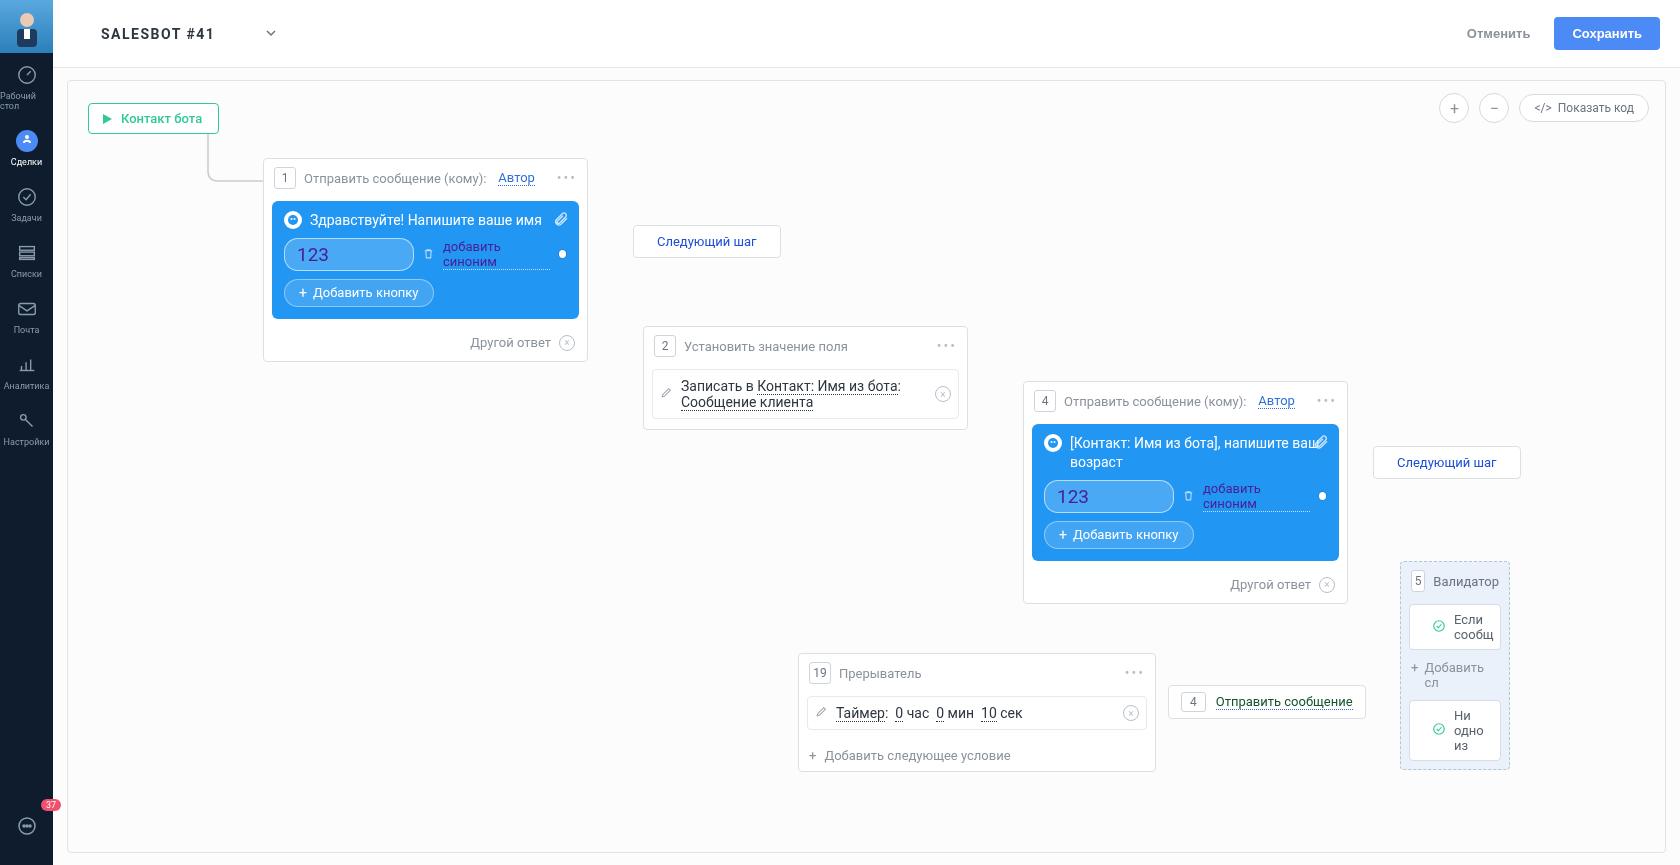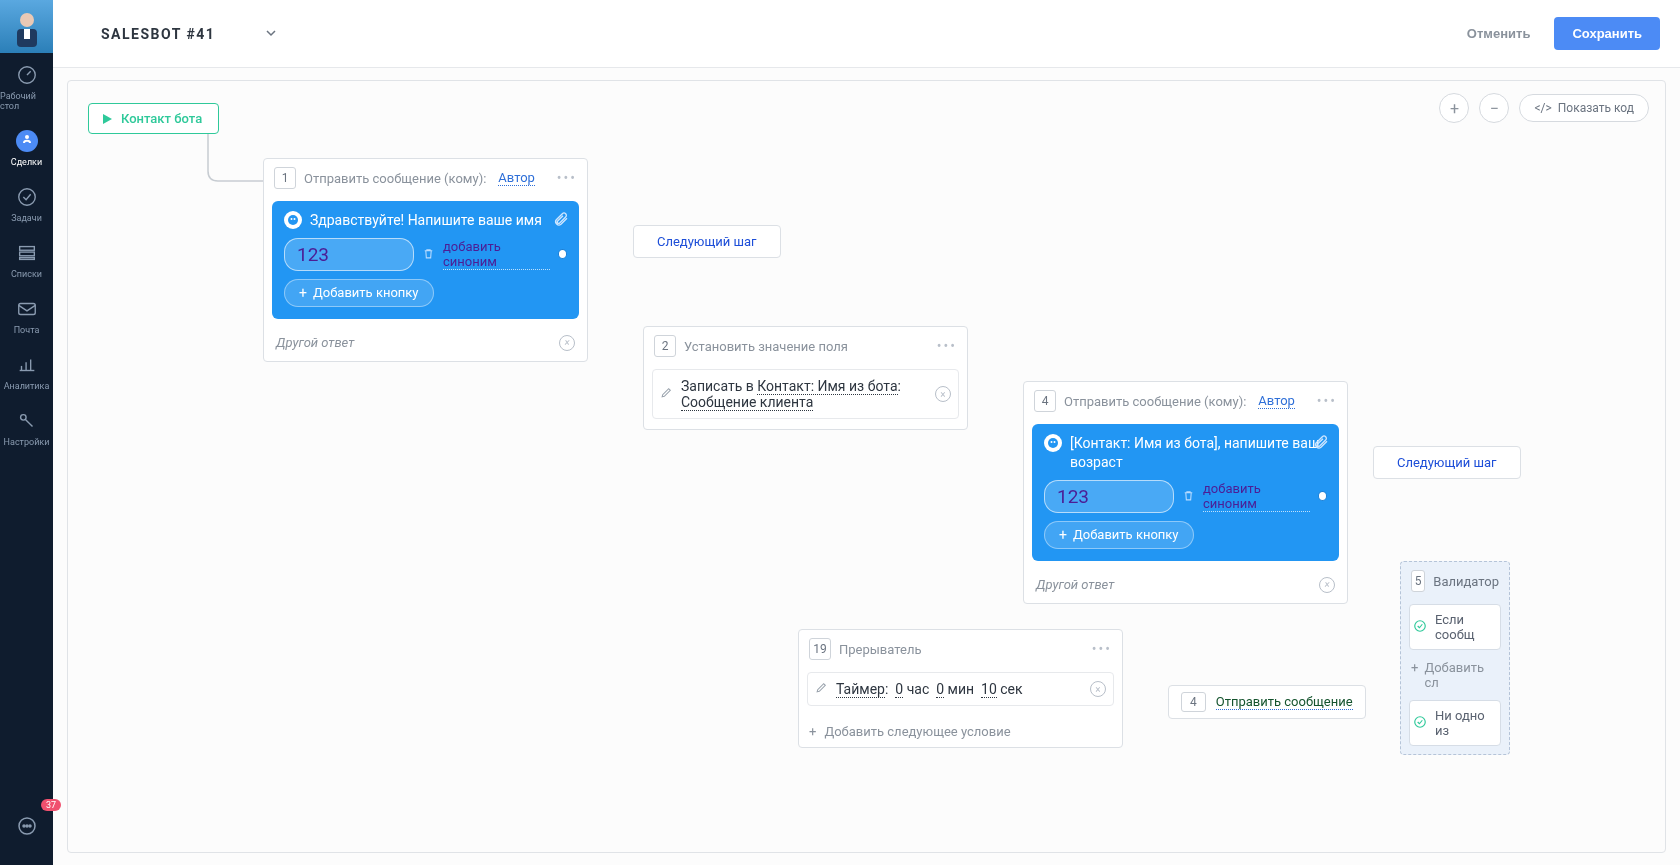--- a/index.html
+++ b/index.html
@@ -208,24 +208,24 @@
   background:rgba(255,255,255,0.15);
   border:1px solid rgba(255,255,255,0.4);
   border-radius:14px;
   padding:5px 14px;
   font-size:13px;
   width:max-content;
   cursor:pointer;
 }
 .add-btn-row .plus {font-size:14px;}
 .card-footer {
-  display:flex; align-items:center; justify-content:space-between;
+  display:flex; align-items:center; justify-content:flex-end;
   padding: 8px 12px 10px;
   gap:8px;
-  font-size:13px; color:#8a929c;font-style:italic;
+  font-size:13px; color:#8a929c;
 }
 .card-footer .x { cursor:pointer; color:#b8bfc9; border:1px solid #b8bfc9; border-radius:50%; width:16px;height:16px;display:flex;align-items:center;justify-content:center;font-size:10px;}
 .next-step {
   position:absolute;
   border:1px solid #dce0e5;
   background:#fff;
   border-radius:4px;
   padding:8px 23px;
   font-size:13px; color:#1d4ed8;
 }
@@ -272,21 +272,21 @@
 }
 .val-header {
   display:flex;align-items:center;gap:8px;padding:8px 10px;
   font-size:13px;color:#6b7480;
 }
 .val-row {
   margin:4px 8px;
   background:#fff;
   border:1px solid #d6dde6;
   border-radius:4px;
-  padding:7px 3px;
+  padding:7px 22px;
   display:flex;align-items:center;gap:8px;
   font-size:13px; color:#5a6270;
 }
 .val-row .chk { color:#2fc99a; }
 .val-add { padding:6px 10px; font-size:13px; color:#8a929c; display:flex;gap:6px; cursor:pointer;}
 
 .connectors {
   position:absolute; inset:0; pointer-events:none;
 }
 </style>
@@ -539,21 +539,21 @@
         <div class="card-footer">
           <span>Другой ответ</span>
           <span class="x">×</span>
         </div>
       </div>
 
       <div class="next-step" style="left:1305px; top:365px;">
         <span>Следующий шаг</span>
       </div>
 
-      <div class="card" style="left:730px; top:548px; width:325px;">
+      <div class="card" style="left:730px; top:572px; width:358px;">
         <div class="card-header">
           <div class="step-num">19</div>
           <span>Прерыватель</span>
           <span class="dots">•••</span>
         </div>
         <div class="field-row timer-row">
           <span class="pencil">
             <svg width="13" height="13" viewBox="0 0 24 24" fill="none" stroke="currentColor" stroke-width="2">
                 <path d="M4 20 l4-1 l11-11 l-3-3 l-11 11 z"></path>
               </svg>

